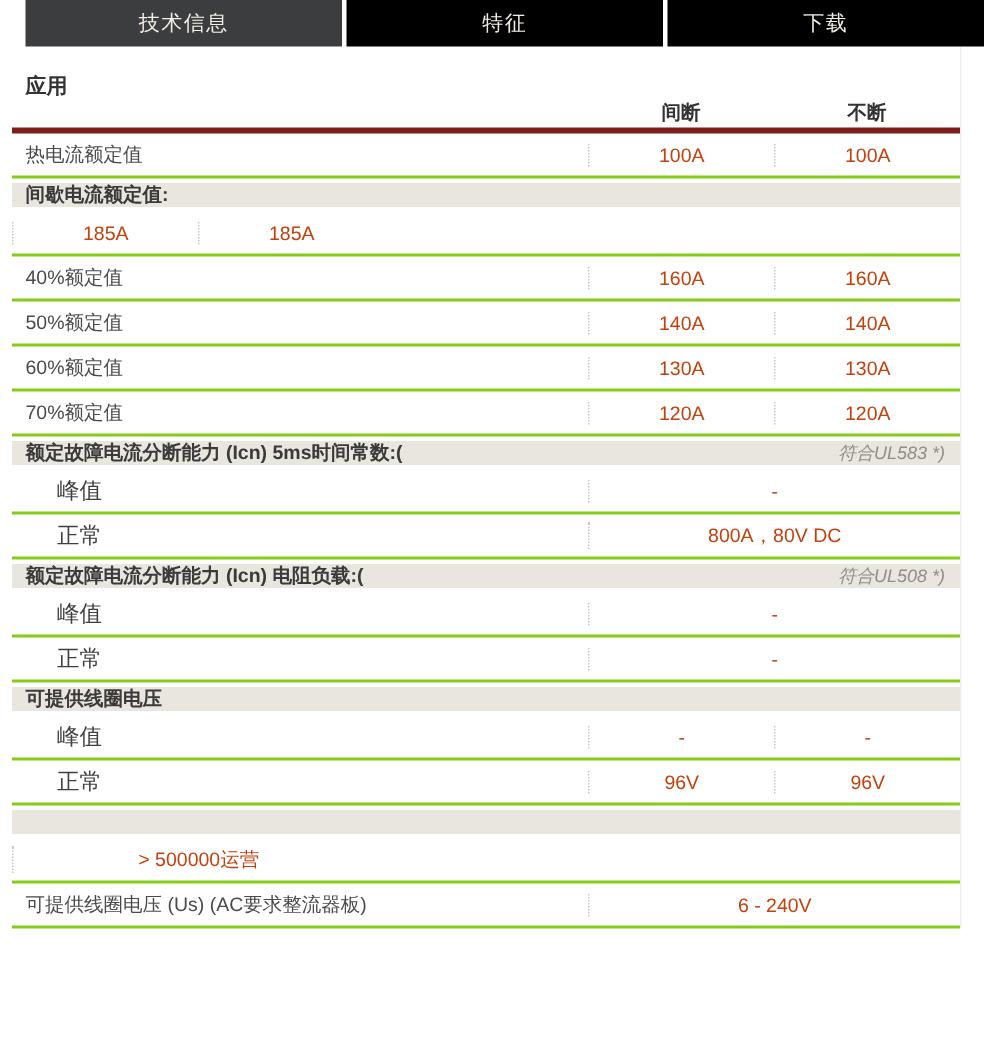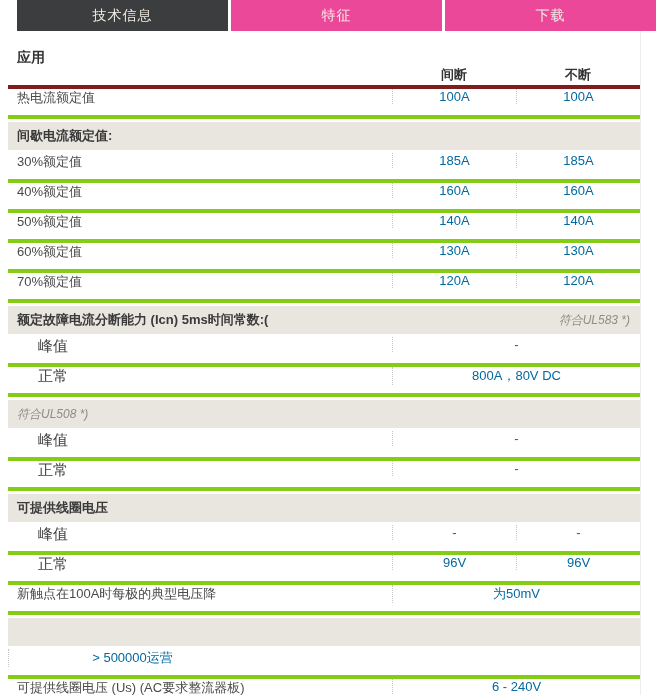--- a/index.html
+++ b/index.html
@@ -1,42 +1,42 @@
 <!DOCTYPE html>
 <html><head>
 <meta charset="utf-8">
 <style>
   * { margin:0; padding:0; box-sizing:border-box; }
   html,body { width:656px; height:695px; background:#ffffff; overflow:hidden;
               font-family:"Liberation Sans","DejaVu Sans",sans-serif; }
 
   
   .tabbar { display:flex; height:31px; background:#ffffff; column-gap:3px; }
-  .tab { flex:1; background:#ec4899; color:#f2eee5; font-size:14px;
+  .tab { flex:1; background:#000000; color:#f2eee5; font-size:14px;
          line-height:31px; text-align:center; cursor:pointer; letter-spacing:1px; }
   .tab.active { background:#3c3d3f;margin-left:17px; }
 
   
   .spec-table { margin-left:8px; width:633px; border-right:1px solid #ededed; }
 
   .thead { display:flex; align-items:center; height:58px;
            border-bottom:4px solid #7f1d1d; }
   .th-label { flex:1; padding-left:9px; font-weight:bold; font-size:14px; color:#333; }
   .th-col { width:124px; text-align:center; font-weight:bold; font-size:13px; color:#333;margin-top:34px; }
 
-  .data-row { display:flex; align-items:flex-start; min-height:30px;
-              border-bottom:4px solid #84cc16; font-size:13px; color:#4a4a4a; }
+  .data-row { display:flex; align-items:center; min-height:30px;
+              border-bottom:2px solid #84cc16; font-size:13px; color:#4a4a4a; }
   .cell { display:flex; align-items:center; }
   .cell.label { flex:1; padding-left:9px; }
   .cell.label.indent { padding-left:30px; font-size:15px; color:#3f3f3f; }
-  .cell.val { width:124px; justify-content:center; color:#0369a1;
+  .cell.val { width:124px; justify-content:center; color:#c2410c;
               border-left:1px dotted #c6c6c6; }
   .cell.val.merged { width:248px; }
 
-  .section-row { height:28px; margin:3px 0; background:#e8e6df;
+  .section-row { height:16px; margin:3px 0; background:#e8e6df;
                  display:flex; align-items:center; justify-content:space-between;
                  padding:0 10px 0 9px; }
   .section-label { font-weight:bold; font-size:13px; color:#3a3a3a; }
   .section-note { font-style:italic; font-weight:normal; font-size:12px; color:#8f8d86; }
 </style>
 </head>
 <body>
 
 <div class="tabbar">
   <div class="tab active">技术信息</div>
@@ -53,21 +53,20 @@
   <div id="rows">
       <div class="data-row">
         <div class="cell label">热电流额定值</div>
         <div class="cell val">100A</div>
         <div class="cell val">100A</div>
       </div>
       <div class="section-row">
         <span class="section-label">间歇电流额定值:</span>
       </div>
       <div class="data-row">
-        <div class="cell label">30%额定值</div>
         <div class="cell val">185A</div>
         <div class="cell val">185A</div>
       </div>
       <div class="data-row">
         <div class="cell label">40%额定值</div>
         <div class="cell val">160A</div>
         <div class="cell val">160A</div>
       </div>
       <div class="data-row">
         <div class="cell label">50%额定值</div>
@@ -90,20 +89,21 @@
       </div>
       <div class="data-row">
         <div class="cell label indent">峰值</div>
         <div class="cell val merged">-</div>
       </div>
       <div class="data-row">
         <div class="cell label indent">正常</div>
         <div class="cell val merged">800A，80V DC</div>
       </div>
       <div class="section-row">
+        <span class="section-label">额定故障电流分断能力 (Icn) 电阻负载:(</span>
         <span class="section-note">符合UL508 *)</span>
       </div>
       <div class="data-row">
         <div class="cell label indent">峰值</div>
         <div class="cell val merged">-</div>
       </div>
       <div class="data-row">
         <div class="cell label indent">正常</div>
         <div class="cell val merged">-</div>
       </div>
@@ -113,24 +113,20 @@
       <div class="data-row">
         <div class="cell label indent">峰值</div>
         <div class="cell val">-</div>
         <div class="cell val">-</div>
       </div>
       <div class="data-row">
         <div class="cell label indent">正常</div>
         <div class="cell val">96V</div>
         <div class="cell val">96V</div>
       </div>
-      <div class="data-row">
-        <div class="cell label">新触点在100A时每极的典型电压降</div>
-        <div class="cell val merged">为50mV</div>
-      </div>
       <div class="section-row">
         <span class="section-label"></span>
       </div>
       <div class="data-row">
         <div class="cell val merged">&gt; 500000运营</div>
       </div>
       <div class="data-row">
         <div class="cell label">可提供线圈电压 (Us)  (AC要求整流器板)</div>
         <div class="cell val merged">6 - 240V</div>
       </div>

